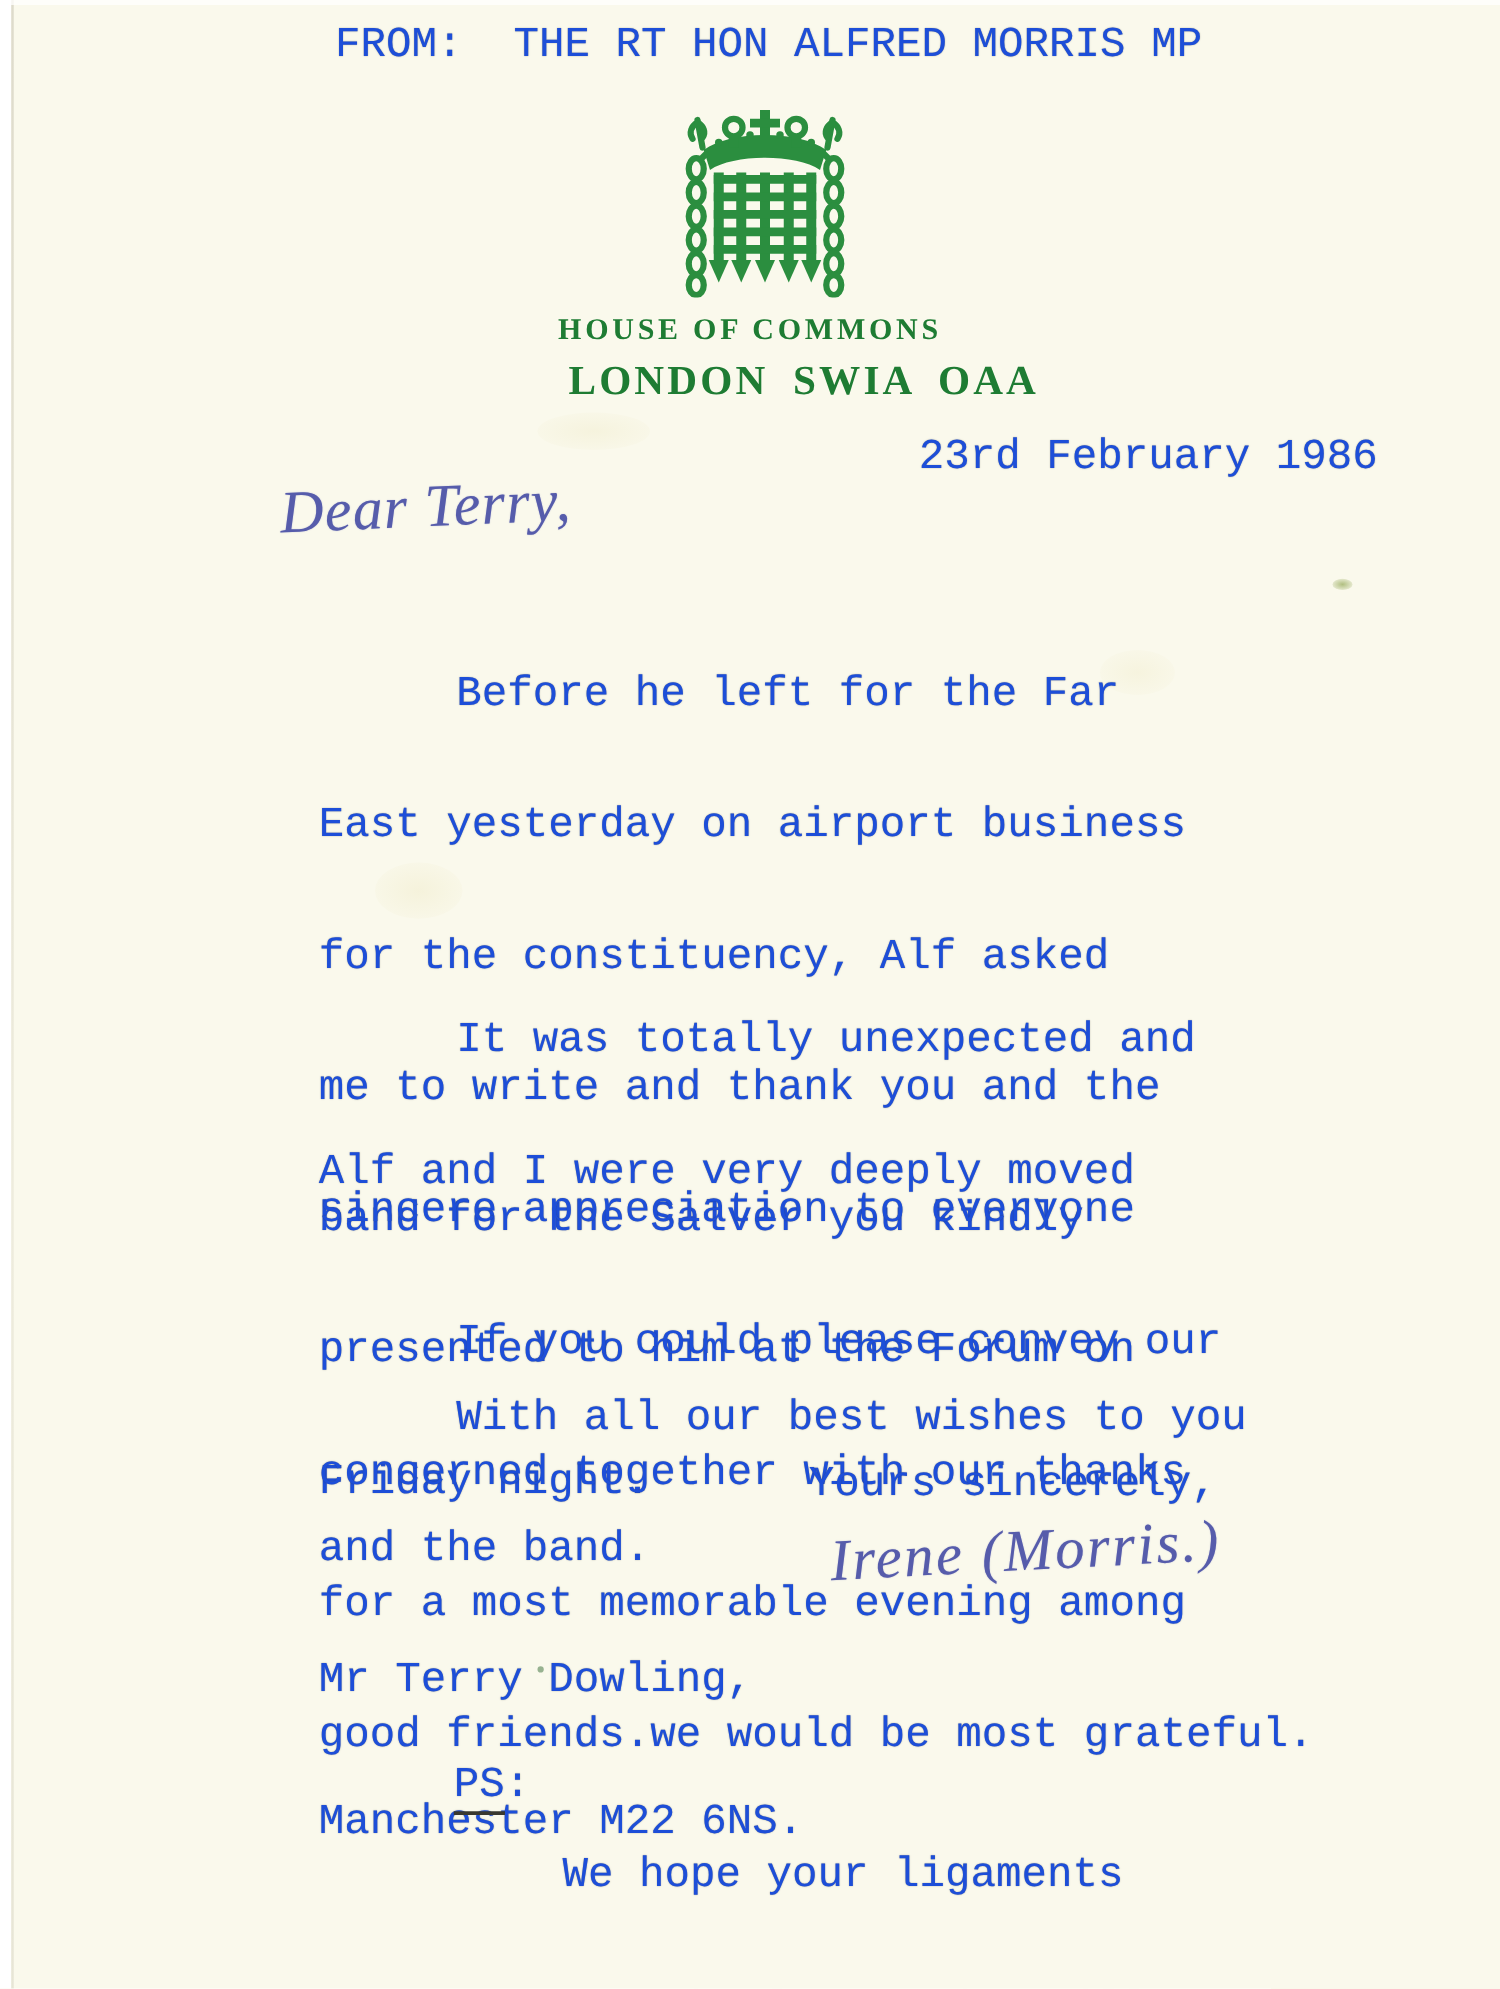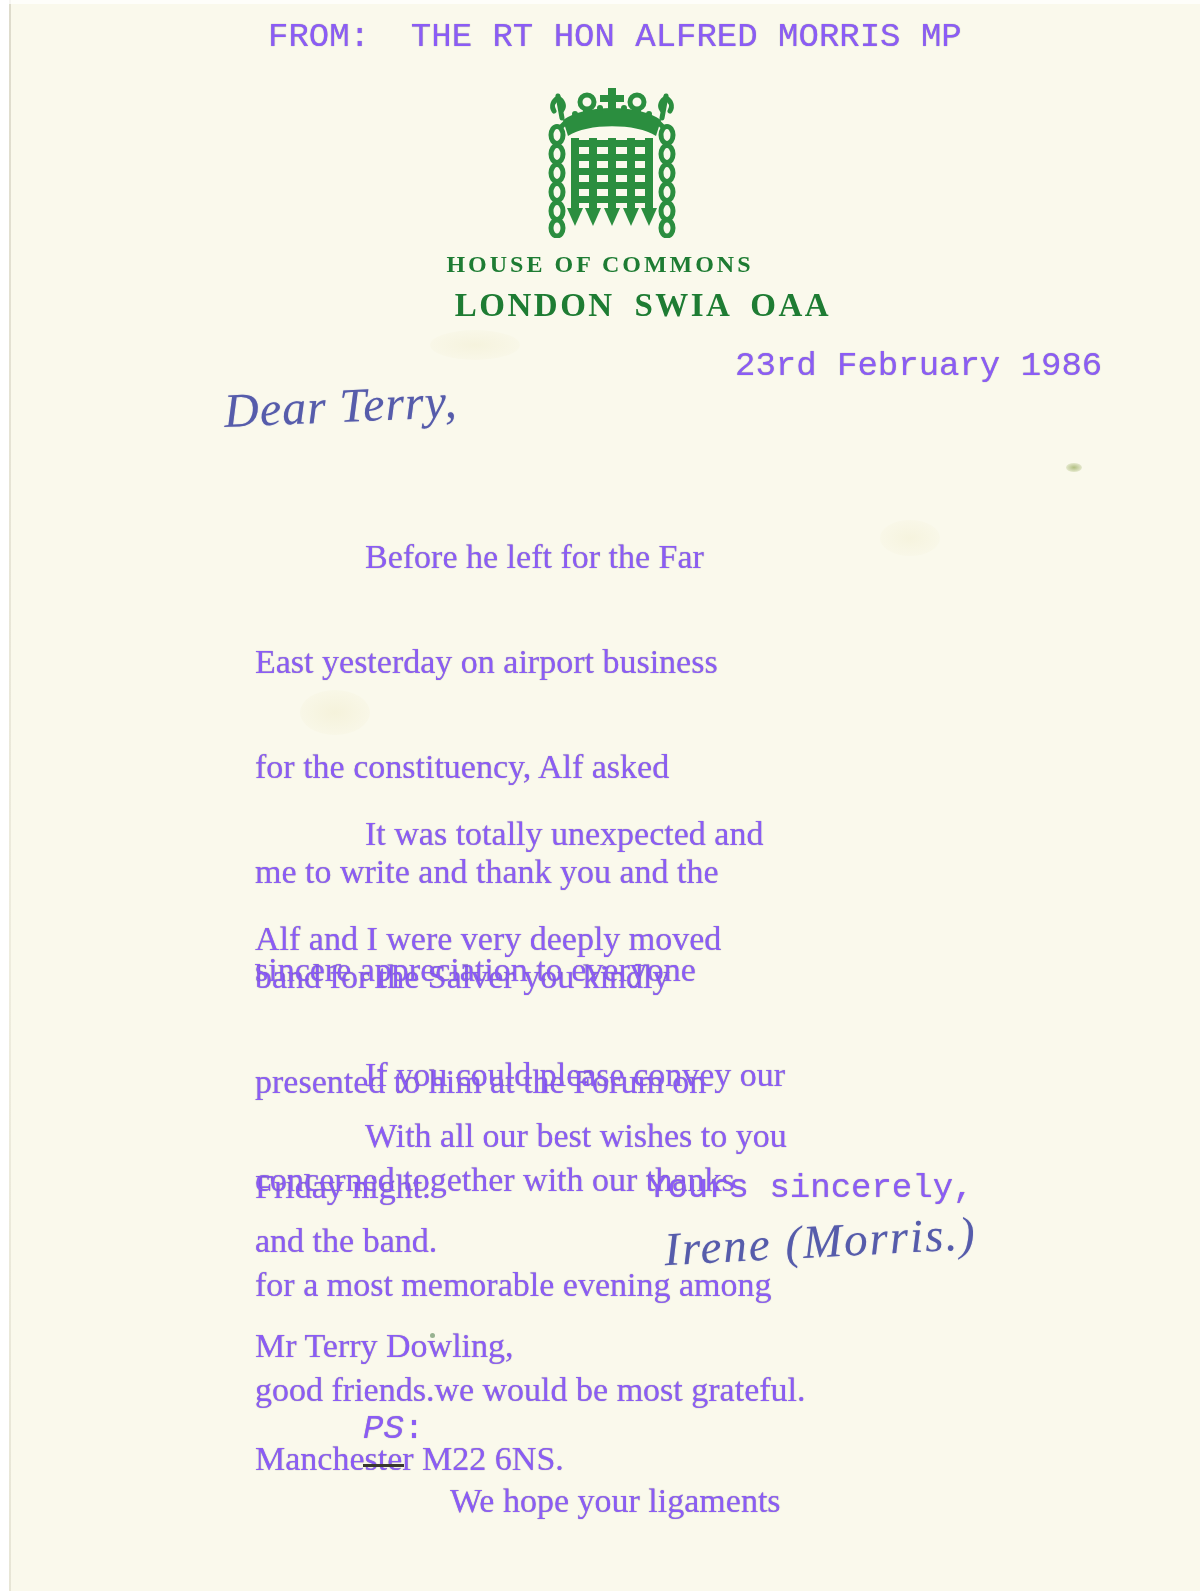--- a/index.html
+++ b/index.html
@@ -5,25 +5,25 @@
   html,body{margin:0;padding:0;background:#ffffff;}
   .page{
     position:relative;width:1200px;height:1591px;overflow:hidden;
     background:#faf9ec;
     font-family:"Liberation Mono","DejaVu Sans Mono",monospace;
   }
   
   .type{
     position:absolute;
     font-family:"Liberation Mono","DejaVu Sans Mono",monospace;
-    font-size:34px;line-height:35px;color:#8b5cf6;
+    font-size:34px;line-height:35px;color:#1d4ed8;
     white-space:pre;
     text-shadow:0 0 1px rgba(57,56,47,0.55);
   }
-  .line{height:35px;font-family:Liberation Serif, serif;}
+  .line{height:35px;}
   .indent{padding-left:110px;}
   
   .serif-green{
     position:absolute;left:0;width:100%;text-align:center;
     font-family:"Liberation Serif","DejaVu Serif",serif;
     color:#1e7c33;font-weight:600;
   }
   .org{top:251px;font-size:24px;letter-spacing:3px;}
   .addr{top:287px;font-size:33px;letter-spacing:2.5px;word-spacing:9px;margin-left:43px;}
   
@@ -33,21 +33,21 @@
     font-style:italic;color:#565cab;
     text-shadow:0 0 1px rgba(86,92,171,0.45);
   }
   .salutation{left:224px;top:378px;font-size:48px;transform:rotate(-2.5deg);letter-spacing:1px;}
   .signature{left:664px;top:1214px;font-size:47px;transform:rotate(-3deg);letter-spacing:2px;}
   .crest{position:absolute;left:547px;top:88px;width:130px;height:150px;}
   
   .recipient .line{height:43px;line-height:43px;}
   .ps{display:flex;}
   .ps-label{width:87px;flex:0 0 87px;}
-  .ps-u{border-bottom:3px solid #39382f;padding-bottom:16px;font-style:italic;}
+  .ps-u{border-bottom:3px solid #39382f;padding-bottom:1px;}
   .ps-lines .line{height:38px;line-height:38px;}
   
   .edge-left{position:absolute;left:0;top:0;width:9px;height:100%;background:#ffffff;}
   .edge-line{position:absolute;left:9px;top:0;width:2px;height:100%;
     background:linear-gradient(#d9d6c6,#eceadb 60%,#e4e2d2);opacity:.85;}
   .edge-top{position:absolute;left:0;top:0;width:100%;height:4px;background:rgba(255,255,255,.75);}
   .speck{position:absolute;border-radius:50%;pointer-events:none;}
   .speck-green{left:1066px;top:463px;width:16px;height:9px;
     background:radial-gradient(rgba(128,152,58,.6),rgba(128,152,58,0));}
   .speck-dot{left:430px;top:1333px;width:5px;height:5px;background:rgba(70,120,70,.55);}

